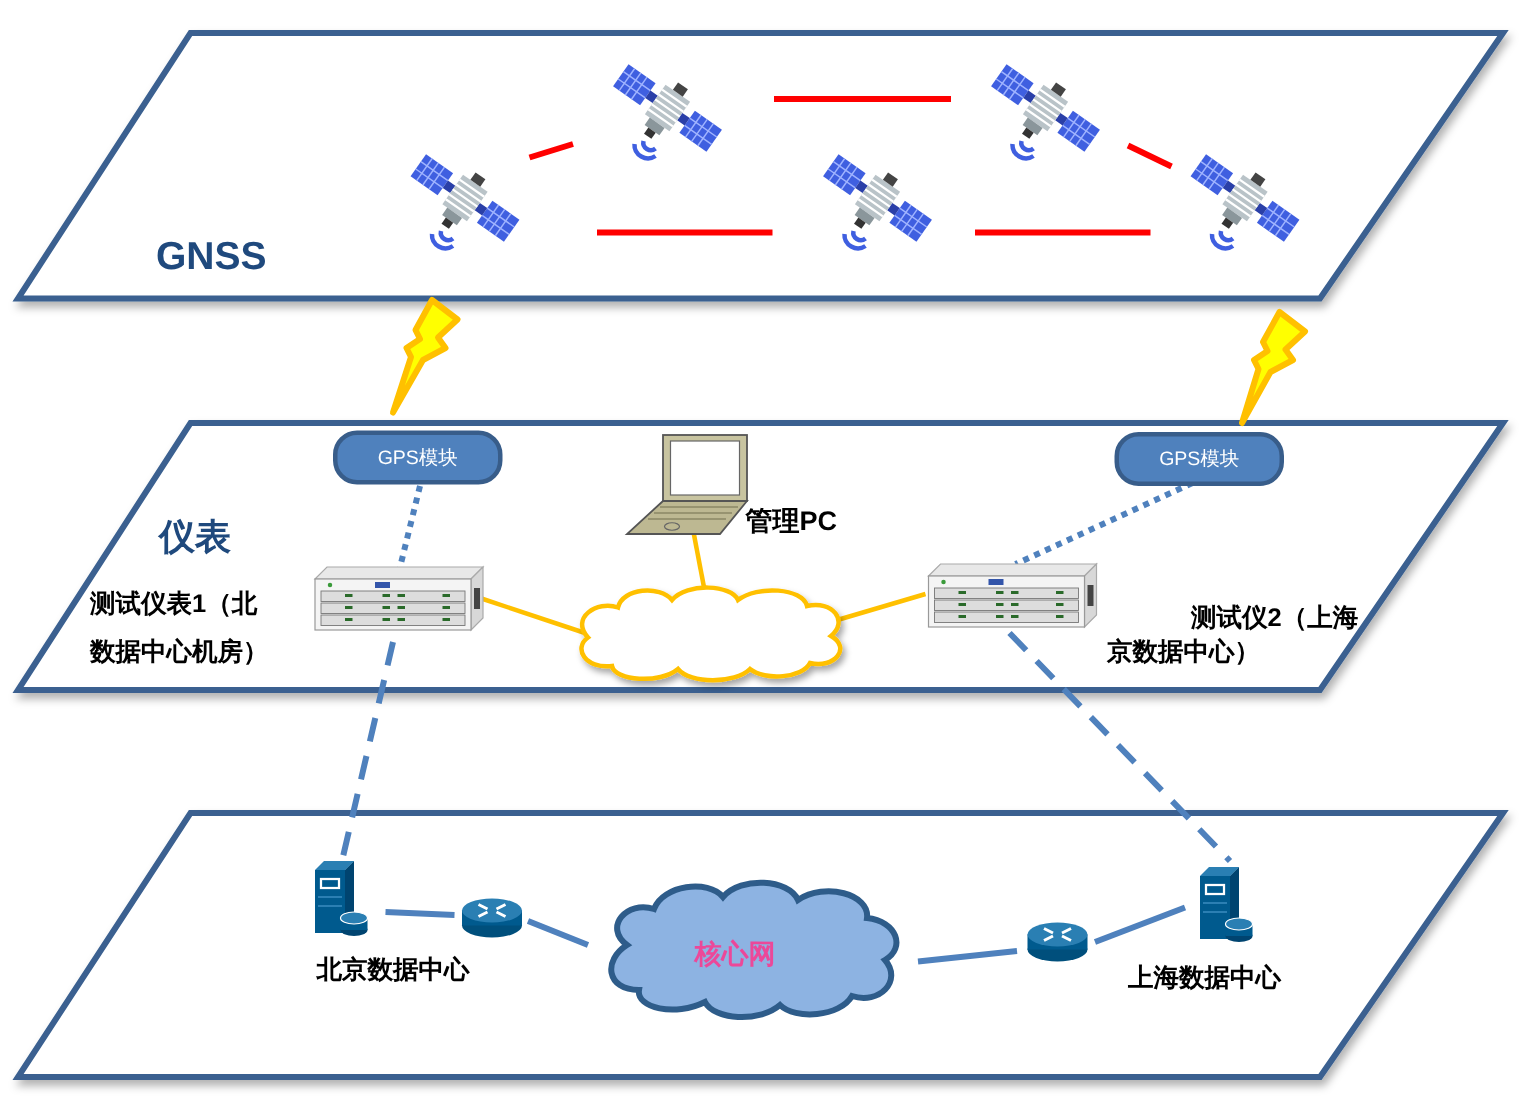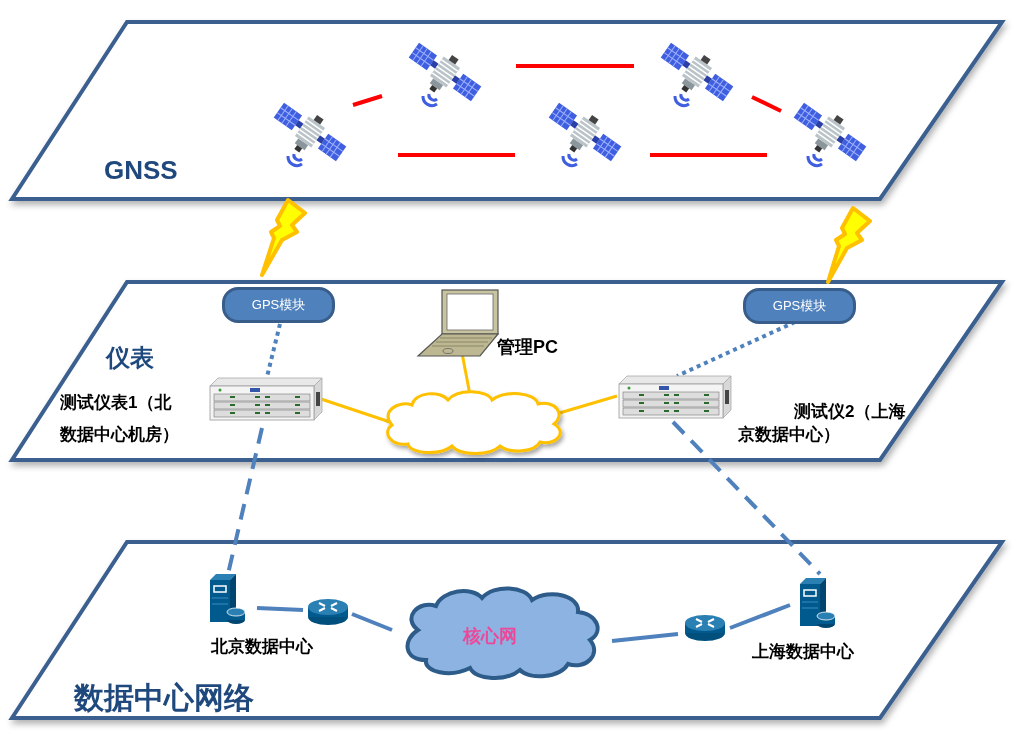--- a/index.html
+++ b/index.html
@@ -126,21 +126,20 @@
   <path d="M418 630 C402 618,418 600,436 606 C442 590,472 586,482 598 C494 584,526 586,532 600 C550 588,580 596,578 612 C598 614,604 632,590 640 C602 654,586 670,568 664 C560 678,530 680,520 670 C506 682,476 680,470 668 C450 678,424 672,426 660 C404 660,402 640,418 630 Z" fill="#8db3e2" stroke="#2e5c8a" stroke-width="4"></path>
 
   <use href="#server" x="210" y="580"></use>
   <use href="#router" x="328" y="611"></use>
   <use href="#router" x="705" y="627"></use>
   <use href="#server" x="800" y="584"></use>
 </svg>
 
 <div class="lbl layer-title" style="left:104px;top:155px;font-size:26px;">GNSS</div>
 <div class="lbl layer-title" style="left:106px;top:342px;font-size:24px;">仪表</div>
-<div class="lbl layer-title" style="left:74px;top:678px;font-size:30px;">数据中心网络</div>
 
 <div class="gps-box" style="left:222px;top:287px;width:113px;height:36px;line-height:30px;">GPS模块</div>
 <div class="gps-box" style="left:743px;top:288px;width:113px;height:36px;line-height:30px;">GPS模块</div>
 
 <div class="lbl dev-label" style="left:497px;top:336px;font-size:18px;">管理PC</div>
 
 <div class="lbl dev-label" style="left:60px;top:392px;">测试仪表1（北</div>
 <div class="lbl dev-label" style="left:60px;top:424px;">数据中心机房）</div>
 <div class="lbl dev-label" style="left:778px;top:401px;margin-left:16px;">测试仪2（上海</div>
 <div class="lbl dev-label" style="left:738px;top:424px;">京数据中心）</div>

